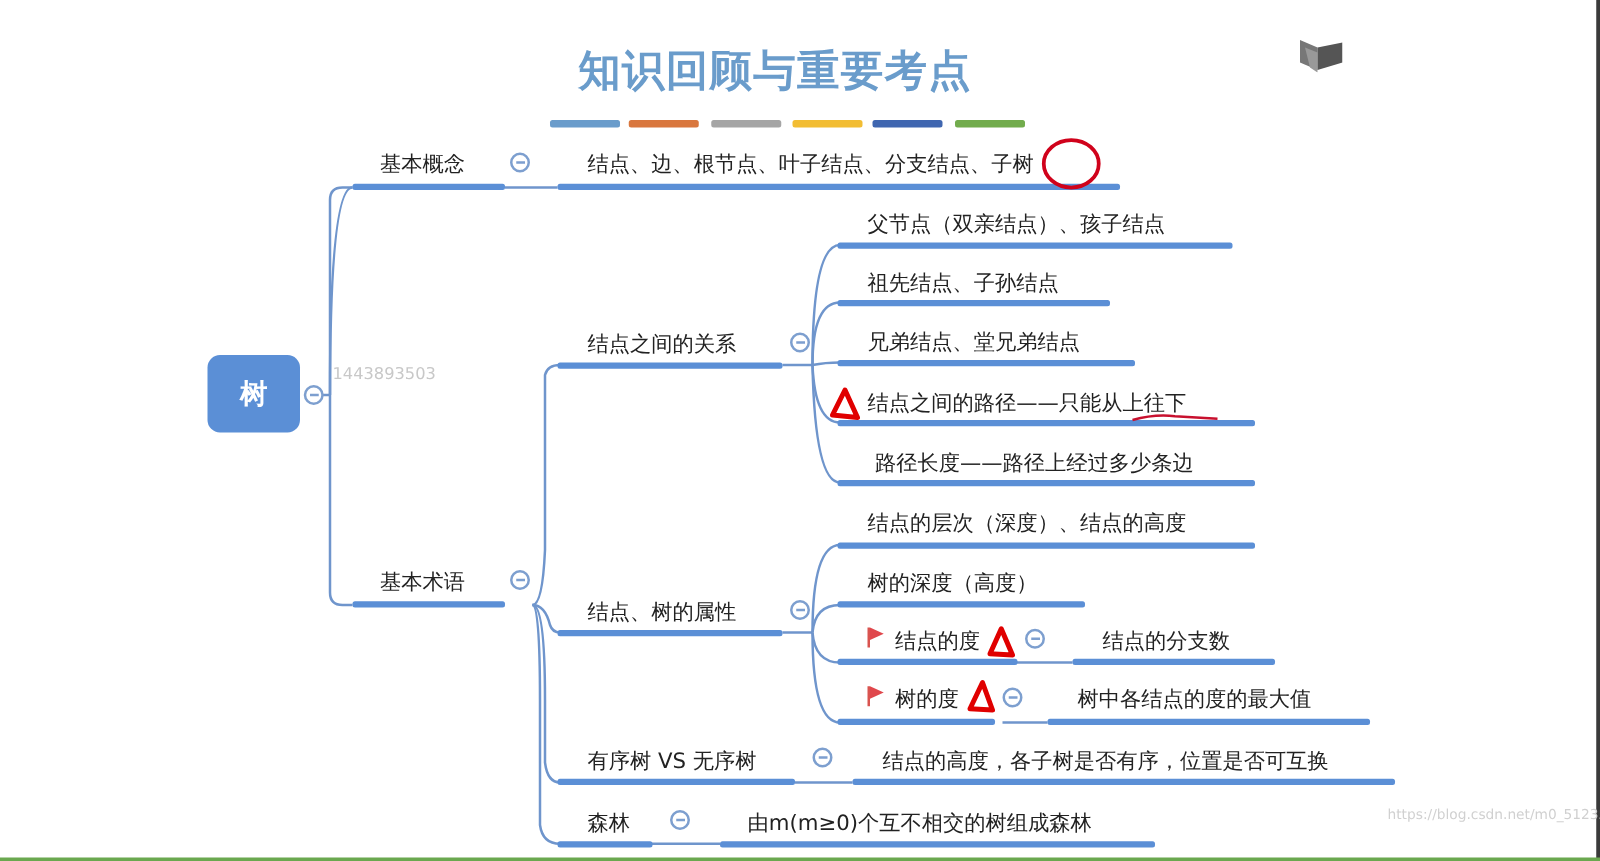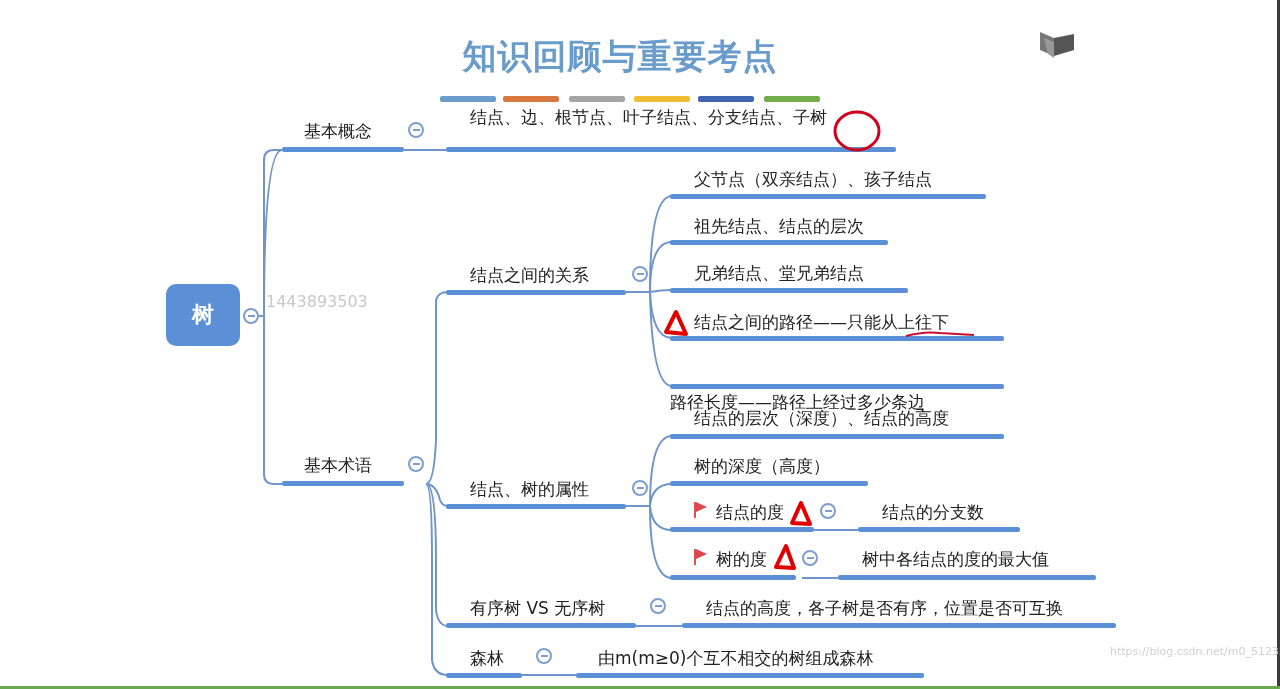--- a/index.html
+++ b/index.html
@@ -14,21 +14,21 @@
   .logo-mark { width:34px; height:28px; position:relative; margin-right:4px; }
   .logo-text { font-size:24px; color:#5a5a5a; letter-spacing:-0.5px; }
   .root { position:absolute; left:166px; top:284px; width:74px; height:62px; background:#5b8fd6;
           border-radius:10px; color:#fff; font-size:22px; font-weight:bold; display:flex;
           align-items:center; justify-content:center; }
   .collapse { position:absolute; width:16px; height:16px; border:2px solid #7d9fcf; border-radius:50%;
               background:#fff; box-sizing:border-box; display:flex; align-items:center; justify-content:center; }
   .collapse::after { content:""; width:7px; height:2px; background:#7d9fcf; display:block; }
   .node { position:absolute; font-size:17px; color:#222; white-space:nowrap; }
   .underline { position:absolute; height:5px; background:#5b8fd6; border-radius:2px; }
-  .watermark { position:absolute; left:266px; top:292px; font-size:16px; color:#c8c8c8; }
+  .watermark { position:absolute; left:266px; top:292px; font-size:13px; color:#c8c8c8; }
   .watermark2 { position:absolute; left:1110px; top:645px; font-size:11px; color:#d0d0d0; }
   .flag { position:absolute; width:14px; height:16px; }
   .flag .pole { position:absolute; left:0; top:0; width:2px; height:16px; background:#d9534f; }
   .flag .cloth { position:absolute; left:2px; top:0; width:0; height:0; border-top:5px solid transparent;
                  border-bottom:5px solid transparent; border-left:11px solid #e0474c; }
   svg.links { position:absolute; left:0; top:0; }
 </style>
 </head>
 <body>
 
@@ -91,49 +91,49 @@
 <div class="watermark2">https://blog.csdn.net/m0_51235736</div>
 
 <div class="root">
   <span>树</span>
 </div>
 <div class="collapse" style="left:243px;top:308px;"></div>
 
 <div class="node" style="left:304px;top:120px;">基本概念</div>
 <div class="underline" style="left:282px;top:147px;width:122px;"></div>
 <div class="collapse" style="left:408px;top:122px;"></div>
-<div class="node" style="left:470px;top:106px;">结点、边、根节点、叶子结点、分支结点、子树</div>
+<div class="node" style="left:470px;top:120px;">结点、边、根节点、叶子结点、分支结点、子树</div>
 <div class="underline" style="left:446px;top:147px;width:450px;"></div>
 <svg style="position:absolute;left:830px;top:108px;" width="56" height="46">
   <ellipse cx="27" cy="23" rx="22" ry="19" fill="none" stroke="#d0021b" stroke-width="3"></ellipse>
 </svg>
 
 <div class="node" style="left:304px;top:454px;">基本术语</div>
 <div class="underline" style="left:282px;top:481px;width:122px;"></div>
 <div class="collapse" style="left:408px;top:456px;"></div>
 
 <div class="node" style="left:470px;top:264px;">结点之间的关系</div>
 <div class="underline" style="left:446px;top:290px;width:180px;"></div>
 <div class="collapse" style="left:632px;top:266px;"></div>
 
 <div class="node" style="left:694px;top:168px;">父节点（双亲结点）、孩子结点</div>
 <div class="underline" style="left:670px;top:194px;width:316px;"></div>
-<div class="node" style="left:694px;top:215px;">祖先结点、结点的层次</div>
+<div class="node" style="left:694px;top:215px;">祖先结点、子孙结点</div>
 <div class="underline" style="left:670px;top:240px;width:218px;"></div>
 <div class="node" style="left:694px;top:262px;">兄弟结点、堂兄弟结点</div>
 <div class="underline" style="left:670px;top:288px;width:238px;"></div>
 <div class="node" style="left:694px;top:311px;">结点之间的路径——只能从上往下</div>
 <div class="underline" style="left:670px;top:336px;width:334px;"></div>
 <svg style="position:absolute;left:662px;top:308px;" width="28" height="30">
   <path d="M14 4 L24 26 L4 24 Z" fill="none" stroke="#e00000" stroke-width="4" stroke-linejoin="round"></path>
 </svg>
 <svg style="position:absolute;left:904px;top:330px;" width="72" height="10">
   <path d="M2 6 Q20 1 36 3 Q52 4 70 5" fill="none" stroke="#c8102e" stroke-width="2"></path>
 </svg>
-<div class="node" style="left:670px;top:359px;margin-top:32px;">路径长度——路径上经过多少条边</div>
+<div class="node" style="left:700px;top:359px;">路径长度——路径上经过多少条边</div>
 <div class="underline" style="left:670px;top:384px;width:334px;"></div>
 
 <div class="node" style="left:470px;top:478px;">结点、树的属性</div>
 <div class="underline" style="left:446px;top:504px;width:180px;"></div>
 <div class="collapse" style="left:632px;top:480px;"></div>
 
 <div class="node" style="left:694px;top:407px;">结点的层次（深度）、结点的高度</div>
 <div class="underline" style="left:670px;top:434px;width:334px;"></div>
 <div class="node" style="left:694px;top:455px;font-family:Liberation Serif, serif;">树的深度（高度）</div>
 <div class="underline" style="left:670px;top:481px;width:198px;"></div>

